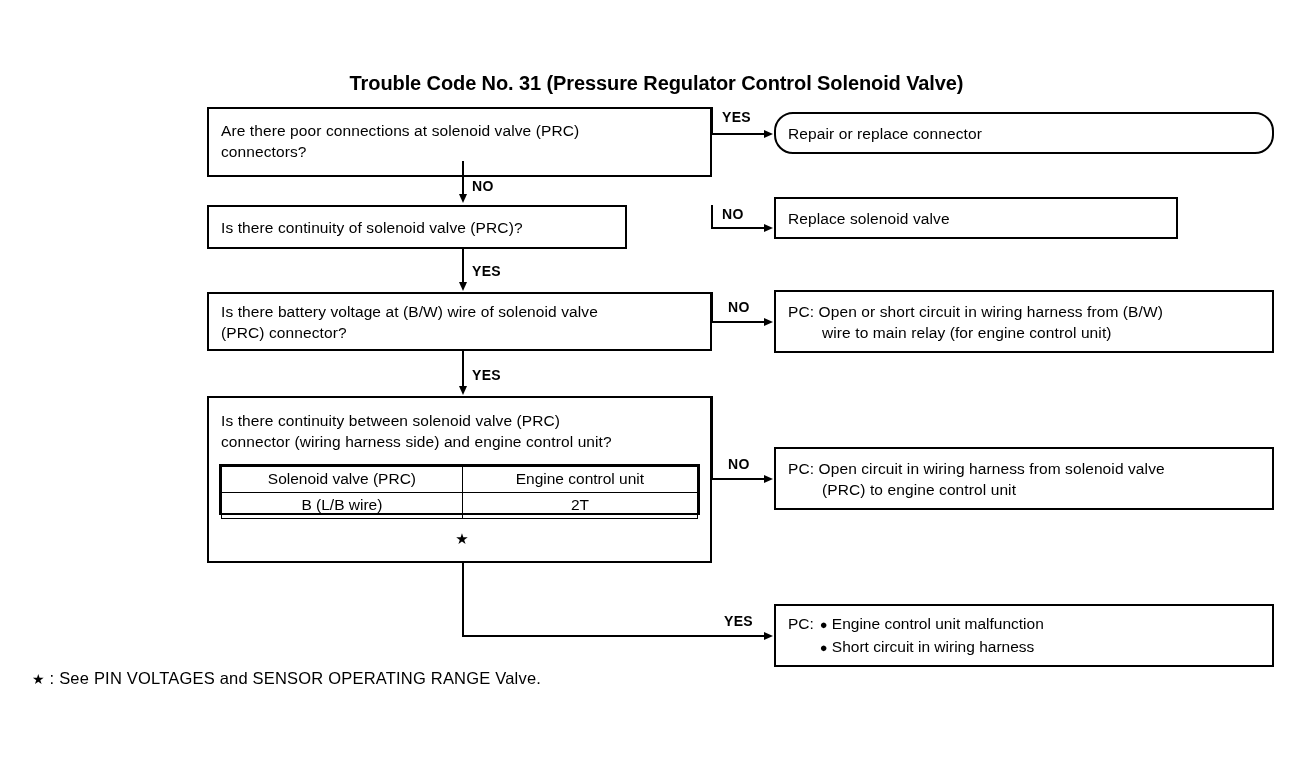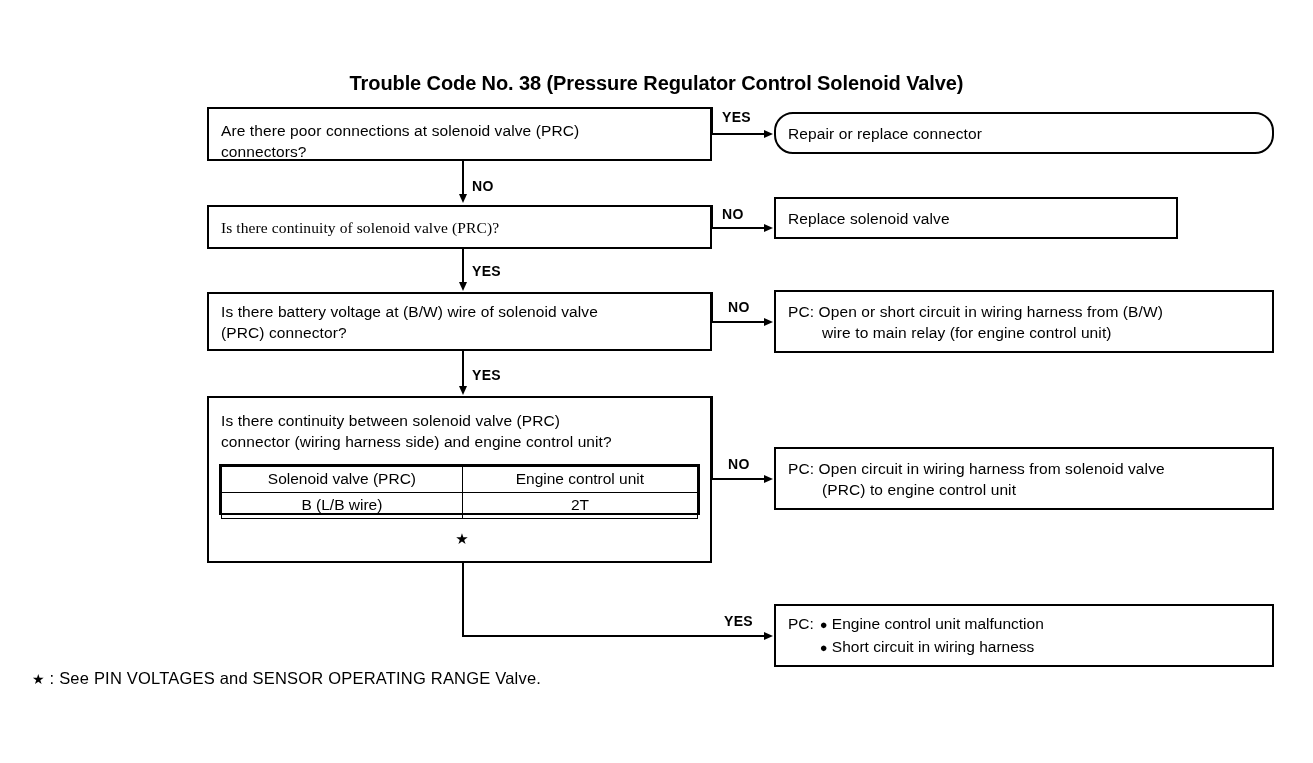--- a/index.html
+++ b/index.html
@@ -152,43 +152,43 @@
     white-space: nowrap;
     letter-spacing: 0.2px;
   }
   .footnote .fn-star { font-size: 14px; }
 </style>
 </head>
 <body>
 
 <div id="sheet">
 
-  <div class="chart-title">Trouble Code No. 38 (Pressure Regulator Control Solenoid Valve)</div>
-
-  <div class="box align-top" style="left:207px; top:107px; width:505px; height:54px;">
+  <div class="chart-title">Trouble Code No. 31 (Pressure Regulator Control Solenoid Valve)</div>
+
+  <div class="box align-top" style="left:207px; top:107px; width:505px; height:70px;">
     <div class="txt">
       <span>Are there poor connections at solenoid valve (PRC)</span><br>
       <span>connectors?</span>
     </div>
   </div>
 
   <div class="ln hline" style="left:712px; top:133px; width:53px;"></div>
   <div class="arr-right" style="left:764px; top:129.5px;"></div>
   <div class="ln vline" style="left:711px; top:107px; height:28px;"></div>
   <div class="edge-label" style="left:722px; top:110px;">YES</div>
 
   <div class="box" style="left:774px; top:112px; width:500px; height:42px;border-radius:19px;">
     <div class="txt">Repair or replace connector</div>
   </div>
 
   <div class="ln vline" style="left:462px; top:161px; height:36px;"></div>
   <div class="arr-down" style="left:458.5px; top:194px;"></div>
   <div class="edge-label" style="left:472px; top:179px;">NO</div>
 
-  <div class="box" style="left:207px; top:205px; width:505px; height:44px;font-family:Liberation Serif, serif;">
+  <div class="box" style="left:207px; top:205px; width:420px; height:44px;">
     <div class="txt">Is there continuity of solenoid valve (PRC)?</div>
   </div>
   <div class="ln hline" style="left:712px; top:227px; width:53px;"></div>
   <div class="arr-right" style="left:764px; top:223.5px;"></div>
   <div class="ln vline" style="left:711px; top:205px; height:24px;"></div>
   <div class="edge-label" style="left:722px; top:207px;">NO</div>
 
   <div class="box" style="left:774px; top:197px; width:404px; height:42px;">
     <div class="txt">Replace solenoid valve</div>
   </div>

